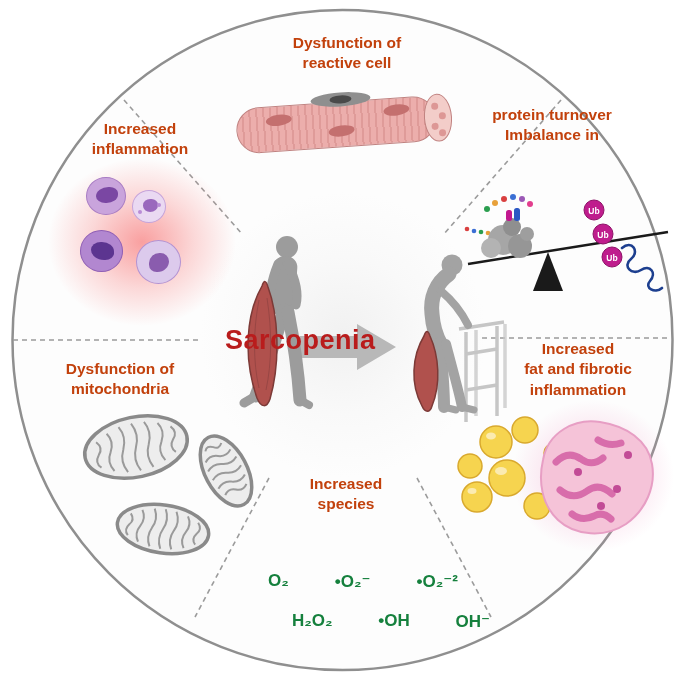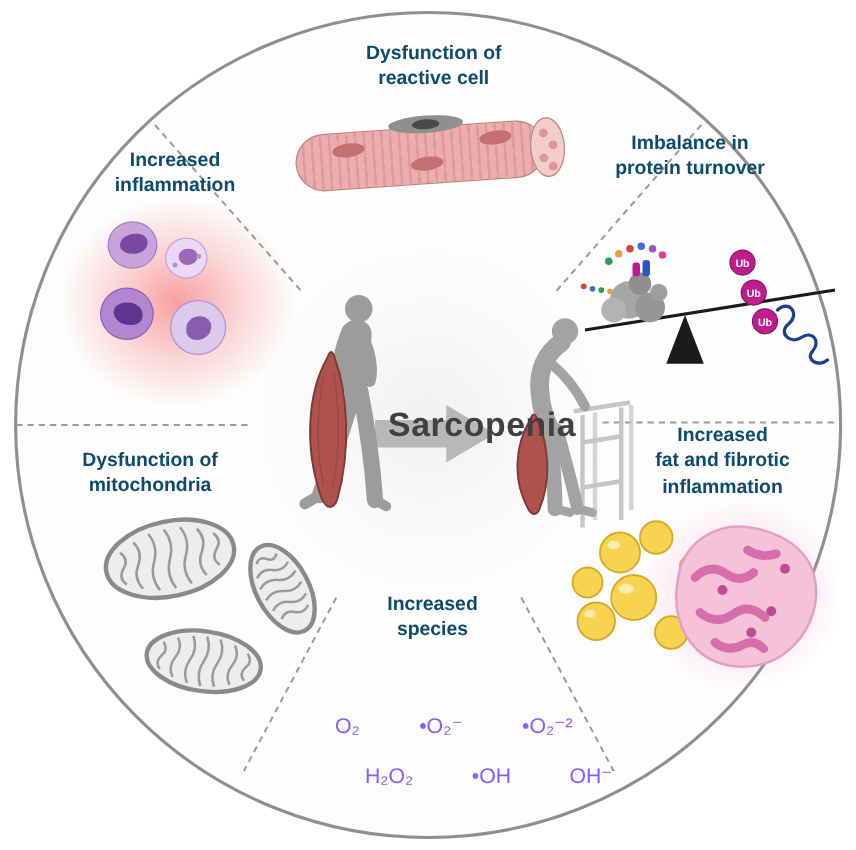--- a/index.html
+++ b/index.html
@@ -31,25 +31,25 @@
   .fiber-body { position:absolute; left:0; top:13px; width:200px; height:46px; border-radius:23px;
     background:repeating-linear-gradient(90deg,#ecaeac 0 5px,#df9b99 5px 7px); border:1.5px solid #c08280; }
   .fiber-cap { position:absolute; left:188px; top:12px; width:28px; height:48px; border-radius:50%;
     background:#f3cdc9; border:1.5px solid #c08280; }
   .cap-dot { position:absolute; width:7px; height:7px; border-radius:50%; background:#dd9795; }
   .fiber-nucleus { position:absolute; width:26px; height:11px; border-radius:50%; background:#c4706f; transform:rotate(-4deg); }
   .fn1 { left:30px; top:22px; } .fn2 { left:92px; top:37px; } .fn3 { left:148px; top:20px; }
   .satellite { position:absolute; left:76px; top:4px; width:60px; height:14px; border-radius:50%; background:#8f8f8f; }
   .satellite .nucleus { left:19px; top:3px; width:22px; height:8px; border-radius:50%; background:#4a4a4a; }
 
-  .label { position:absolute; text-align:center; font-weight:bold; font-size:15.5px; line-height:1.32; color:#0c4a6e; }
-  .title { position:absolute; left:225px; top:325px; width:236px; text-align:right;
-    font-size:27px; font-weight:bold; color:#404040; letter-spacing:0.5px; }
+  .label { position:absolute; text-align:center; font-weight:bold; font-size:15.5px; line-height:1.32; color:#c2410c; }
+  .title { position:absolute; left:225px; top:325px; width:236px; text-align:left;
+    font-size:27px; font-weight:bold; color:#b91c1c; letter-spacing:0.5px; }
   .formula-row { position:absolute; display:flex; justify-content:space-between;
-    font-weight:normal; font-size:17px; color:#8b5cf6; }
+    font-weight:bold; font-size:17px; color:#15803d; }
   #row1 { left:268px; top:571px; width:190px; }
   #row2 { left:248px; top:611px; width:198px;margin-left:44px; }
 </style>
 </head>
 <body>
 
 <div class="stage">
 
   <svg class="layer" viewBox="0 0 685 680">
     <circle cx="342.5" cy="340" r="330" fill="#fdfdfd" stroke="#8f8f8f" stroke-width="2.5"></circle>
@@ -225,22 +225,22 @@
     <div>Dysfunction of</div>
     <div>reactive cell</div>
   </div>
 
   <div class="label" style="left:55px; top:119px; width:170px;">
     <div>Increased</div>
     <div>inflammation</div>
   </div>
 
   <div class="label" style="left:462px; top:105px; width:180px;">
+    <div>protein turnover</div>
     <div>Imbalance in</div>
-    <div>protein turnover</div>
   </div>
 
   <div class="label" style="left:34px; top:359px; width:172px;">
     <div>Dysfunction of</div>
     <div>mitochondria</div>
   </div>
 
   <div class="label" style="left:494px; top:339px; width:168px;">
     <div>Increased</div>
     <div>fat and fibrotic</div>

